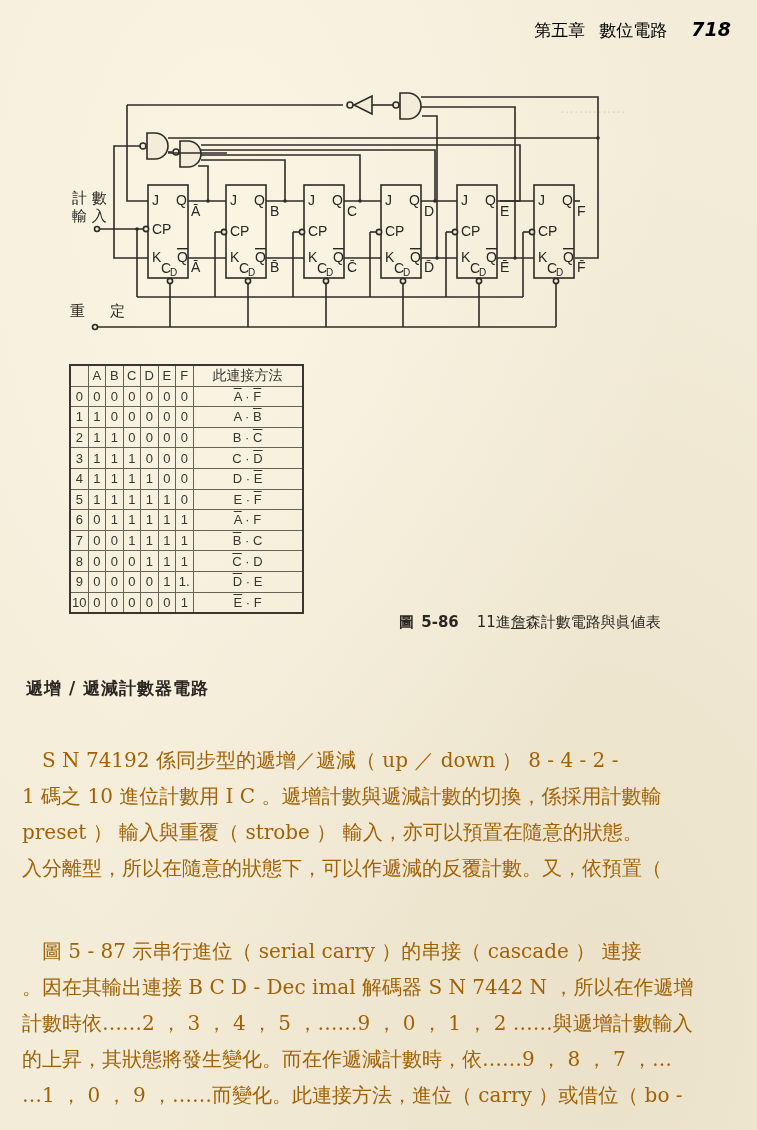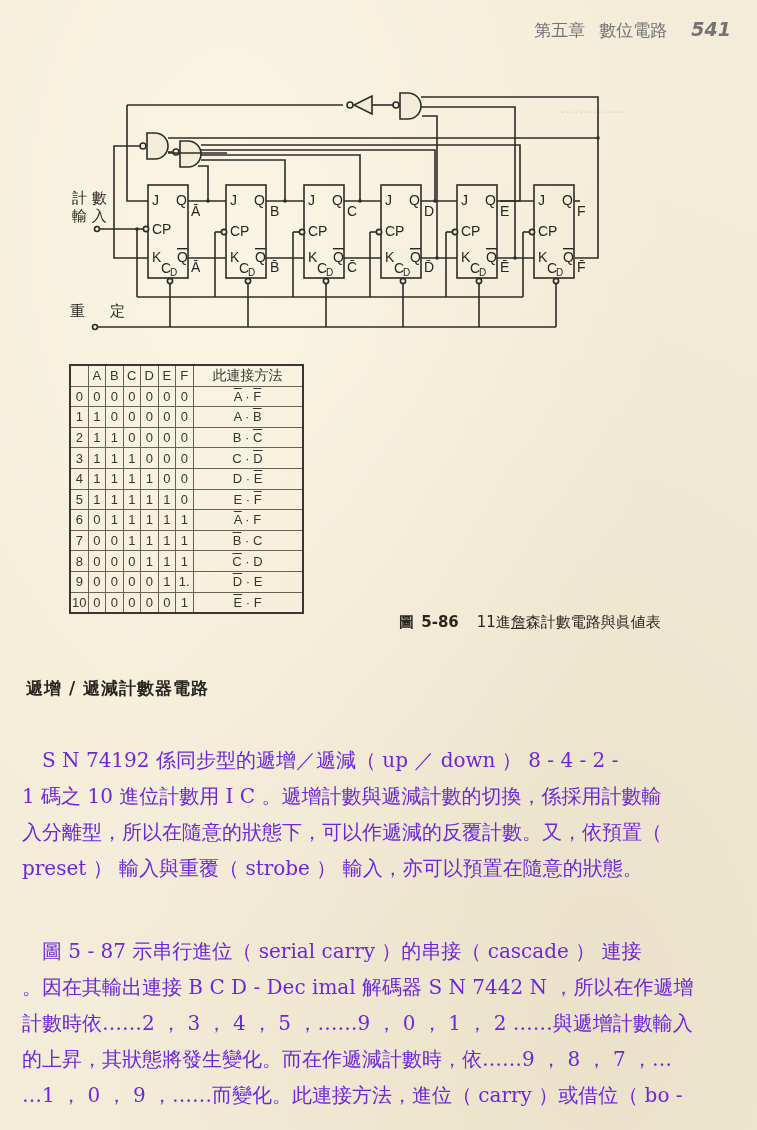--- a/index.html
+++ b/index.html
@@ -10,21 +10,21 @@
   }
   .page-bg {
     position:absolute; inset:0;
     background:
       radial-gradient(ellipse at 30% 20%, rgba(255,250,235,0.6), rgba(0,0,0,0) 60%),
       radial-gradient(ellipse at 80% 90%, rgba(220,205,175,0.35), rgba(0,0,0,0) 60%);
   }
   .ghost { position:absolute; color:#c9bfa8; opacity:0.45; font-family:"DejaVu Sans", sans-serif; }
   .header {
     position:absolute; top:18px; right:26px;
-    font-family:"DejaVu Sans", sans-serif; font-size:17px; color:#737373;
+    font-family:"DejaVu Sans", sans-serif; font-size:17px; color:#000000;
     display:flex; gap:14px; align-items:baseline;
   }
   .header .pg { font-weight:bold; font-style:italic; font-size:19px; margin-left:10px; }
   .circuit { position:absolute; left:0; top:0; }
   .lbl { font-family:"Liberation Sans", sans-serif; font-size:14px; fill:#2a2622; }
   .lblcn { font-family:"DejaVu Sans", sans-serif; font-size:15px; fill:#2a2622; }
   .truth {
     position:absolute; left:69px; top:364px; border-collapse:collapse;
     font-family:"Liberation Sans", sans-serif; font-size:13px; color:#3a3530;
     border:2px solid #3a3530;
@@ -39,34 +39,34 @@
   .caption {
     position:absolute; left:399px; top:613px; font-family:"DejaVu Sans", sans-serif;
     font-size:15px; color:#2a2622; word-spacing:2px;
   }
   .caption .num { font-weight:bold; margin-right:18px; }
   .caption u { text-decoration:underline; }
   .section {
     position:absolute; left:26px; top:677px; font-family:"DejaVu Sans", sans-serif;
     font-size:17px; font-weight:bold; color:#2a2622; letter-spacing:1px;
   }
-  .para { position:absolute; left:22px; width:720px; font-size:20px; line-height:36px; color:#6d28d9; }
+  .para { position:absolute; left:22px; width:720px; font-size:20px; line-height:36px; color:#a16207; }
   .para p { margin:0; white-space:nowrap; font-family:"DejaVu Serif", serif; }
 </style>
 </head>
 <body>
 
 <div class="page-bg"></div>
 
 <div class="ghost" style="left:560px;top:100px;font-size:14px;">‥‥‥‥‥‥‥</div>
 
 <div class="header">
   <span>第五章</span>
   <span>數位電路</span>
-  <span class="pg">541</span>
+  <span class="pg">718</span>
 </div>
 
 <svg class="circuit" width="757" height="350" viewBox="0 0 757 350">
   <g stroke="#2f2b27" stroke-width="1.6" fill="none">
 
     <polyline points="127,105 127,201 148,201"></polyline>
     <line x1="127" y1="105" x2="343" y2="105"></line>
 
     <polygon points="354,105 372,96 372,114" fill="#f3ecd8"></polygon>
     <circle cx="350" cy="105" r="3" fill="#f3ecd8"></circle>
@@ -367,22 +367,22 @@
 
 <div class="caption">
   <span class="num">圖 5-86</span><span>11進</span><u>詹</u><span>森計數電路與眞値表</span>
 </div>
 
 <div class="section">遞增 / 遞減計數器電路</div>
 
 <div class="para" style="top:742px;">
   <p>　S N 74192  係同步型的遞增／遞減（ up ／ down ） 8 - 4 - 2 -</p>
   <p>1 碼之 10 進位計數用 I C 。遞增計數與遞減計數的切換，係採用計數輸</p>
+  <p>preset ） 輸入與重覆（ strobe ） 輸入，亦可以預置在隨意的狀態。</p>
   <p>入分離型，所以在隨意的狀態下，可以作遞減的反覆計數。又，依預置（</p>
-  <p>preset ） 輸入與重覆（ strobe ） 輸入，亦可以預置在隨意的狀態。</p>
 </div>
 
 <div class="para" style="top:933px;">
   <p>　圖 5 - 87 示串行進位（ serial   carry ）的串接（ cascade ） 連接</p>
   <p>。因在其輸出連接 B C D - Dec imal  解碼器 S N 7442 N ，所以在作遞增</p>
   <p>計數時依……2 ， 3 ， 4 ， 5 ，……9 ， 0 ， 1 ， 2 ……與遞增計數輸入</p>
   <p>的上昇，其狀態將發生變化。而在作遞減計數時，依……9 ， 8 ， 7 ，…</p>
   <p>…1 ， 0 ， 9 ，……而變化。此連接方法，進位（ carry ）或借位（ bo -</p>
 </div>
 

